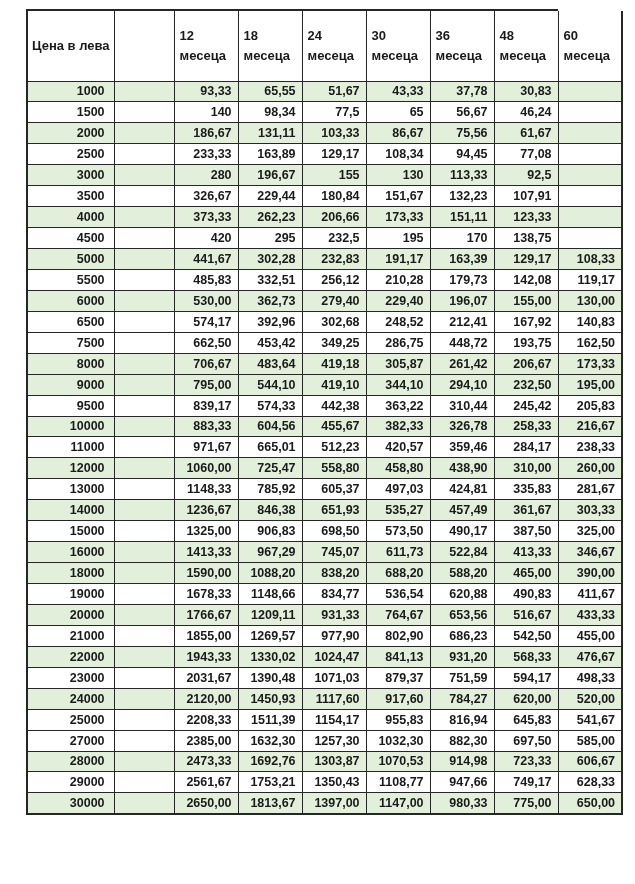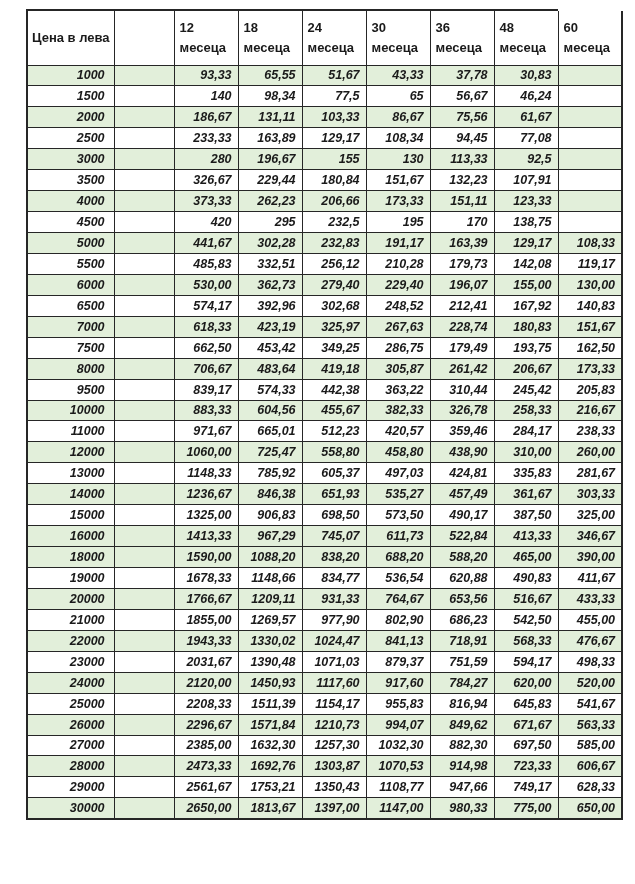--- a/index.html
+++ b/index.html
@@ -22,42 +22,41 @@
     border: 2px solid #262626;
   }
   th, td {
     border: 1px solid #262626;
     color: #1a1a1a;
     font-weight: bold;
     overflow: hidden;
     white-space: nowrap;
   }
   tr.header-row {
-    height: 55px;
+    height: 71px;
   }
   th.th-price {
     text-align: center;
     vertical-align: middle;
     font-size: 13px;
     line-height: 1.5;
     padding: 0 4px;
   }
   th.th-month {
     text-align: left;
     vertical-align: middle;
     font-size: 13px;
     line-height: 1.55;
     padding: 0 2px 0 5px;
   }
   th.no-top {
     border-top: 2px solid #ffffff;
   }
   tr.data-row {
     height: 20.95px;
-    font-style: italic;
   }
   tr.data-row.green td {
     background: #e2efda;
   }
   td.price-cell {
     text-align: right;
     font-size: 12.5px;
     padding: 0 9px 0 2px;
   }
   td.payment-cell {
@@ -247,53 +246,53 @@
           <td class="price-cell">6500</td>
           <td class="empty-cell"></td>
           <td class="payment-cell">574,17</td>
           <td class="payment-cell">392,96</td>
           <td class="payment-cell">302,68</td>
           <td class="payment-cell">248,52</td>
           <td class="payment-cell">212,41</td>
           <td class="payment-cell">167,92</td>
           <td class="payment-cell">140,83</td>
         </tr>
-        <tr class="data-row green">
-          <td class="price-cell">7000</td>
-          <td class="empty-cell"></td>
-          <td class="payment-cell">618,33</td>
-          <td class="payment-cell">423,19</td>
-          <td class="payment-cell">325,97</td>
-          <td class="payment-cell">267,63</td>
-          <td class="payment-cell">228,74</td>
-          <td class="payment-cell">180,83</td>
-          <td class="payment-cell">151,67</td>
-        </tr>
         <tr class="data-row">
           <td class="price-cell">7500</td>
           <td class="empty-cell"></td>
           <td class="payment-cell">662,50</td>
           <td class="payment-cell">453,42</td>
           <td class="payment-cell">349,25</td>
           <td class="payment-cell">286,75</td>
-          <td class="payment-cell">179,49</td>
+          <td class="payment-cell">448,72</td>
           <td class="payment-cell">193,75</td>
           <td class="payment-cell">162,50</td>
         </tr>
         <tr class="data-row green">
           <td class="price-cell">8000</td>
           <td class="empty-cell"></td>
           <td class="payment-cell">706,67</td>
           <td class="payment-cell">483,64</td>
           <td class="payment-cell">419,18</td>
           <td class="payment-cell">305,87</td>
           <td class="payment-cell">261,42</td>
           <td class="payment-cell">206,67</td>
           <td class="payment-cell">173,33</td>
         </tr>
+        <tr class="data-row green">
+          <td class="price-cell">9000</td>
+          <td class="empty-cell"></td>
+          <td class="payment-cell">795,00</td>
+          <td class="payment-cell">544,10</td>
+          <td class="payment-cell">419,10</td>
+          <td class="payment-cell">344,10</td>
+          <td class="payment-cell">294,10</td>
+          <td class="payment-cell">232,50</td>
+          <td class="payment-cell">195,00</td>
+        </tr>
         <tr class="data-row">
           <td class="price-cell">9500</td>
           <td class="empty-cell"></td>
           <td class="payment-cell">839,17</td>
           <td class="payment-cell">574,33</td>
           <td class="payment-cell">442,38</td>
           <td class="payment-cell">363,22</td>
           <td class="payment-cell">310,44</td>
           <td class="payment-cell">245,42</td>
           <td class="payment-cell">205,83</td>
@@ -419,21 +418,21 @@
           <td class="payment-cell">542,50</td>
           <td class="payment-cell">455,00</td>
         </tr>
         <tr class="data-row green">
           <td class="price-cell">22000</td>
           <td class="empty-cell"></td>
           <td class="payment-cell">1943,33</td>
           <td class="payment-cell">1330,02</td>
           <td class="payment-cell">1024,47</td>
           <td class="payment-cell">841,13</td>
-          <td class="payment-cell">718,91</td>
+          <td class="payment-cell">931,20</td>
           <td class="payment-cell">568,33</td>
           <td class="payment-cell">476,67</td>
         </tr>
         <tr class="data-row">
           <td class="price-cell">23000</td>
           <td class="empty-cell"></td>
           <td class="payment-cell">2031,67</td>
           <td class="payment-cell">1390,48</td>
           <td class="payment-cell">1071,03</td>
           <td class="payment-cell">879,37</td>
@@ -456,31 +455,20 @@
           <td class="price-cell">25000</td>
           <td class="empty-cell"></td>
           <td class="payment-cell">2208,33</td>
           <td class="payment-cell">1511,39</td>
           <td class="payment-cell">1154,17</td>
           <td class="payment-cell">955,83</td>
           <td class="payment-cell">816,94</td>
           <td class="payment-cell">645,83</td>
           <td class="payment-cell">541,67</td>
         </tr>
-        <tr class="data-row green">
-          <td class="price-cell">26000</td>
-          <td class="empty-cell"></td>
-          <td class="payment-cell">2296,67</td>
-          <td class="payment-cell">1571,84</td>
-          <td class="payment-cell">1210,73</td>
-          <td class="payment-cell">994,07</td>
-          <td class="payment-cell">849,62</td>
-          <td class="payment-cell">671,67</td>
-          <td class="payment-cell">563,33</td>
-        </tr>
         <tr class="data-row">
           <td class="price-cell">27000</td>
           <td class="empty-cell"></td>
           <td class="payment-cell">2385,00</td>
           <td class="payment-cell">1632,30</td>
           <td class="payment-cell">1257,30</td>
           <td class="payment-cell">1032,30</td>
           <td class="payment-cell">882,30</td>
           <td class="payment-cell">697,50</td>
           <td class="payment-cell">585,00</td>

